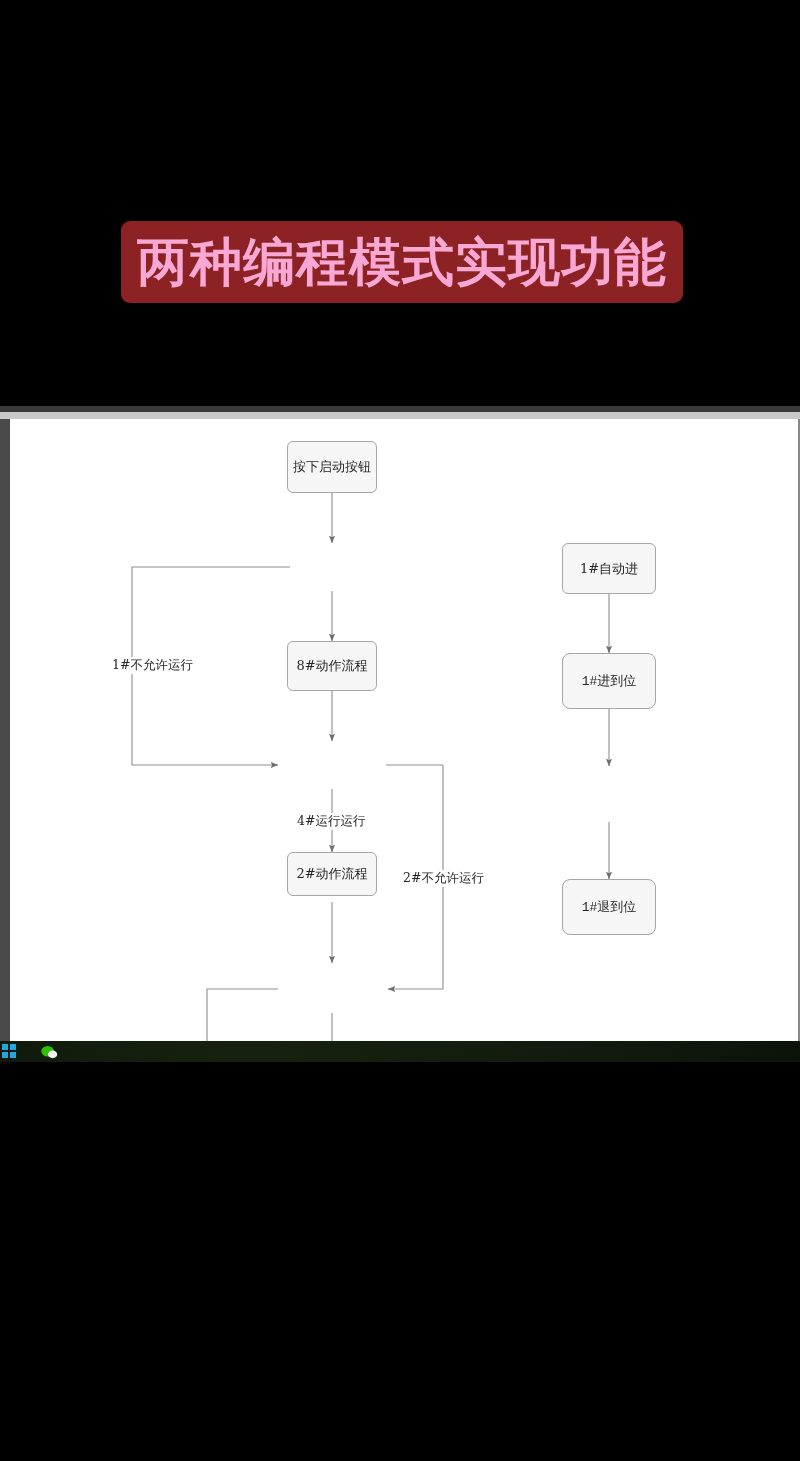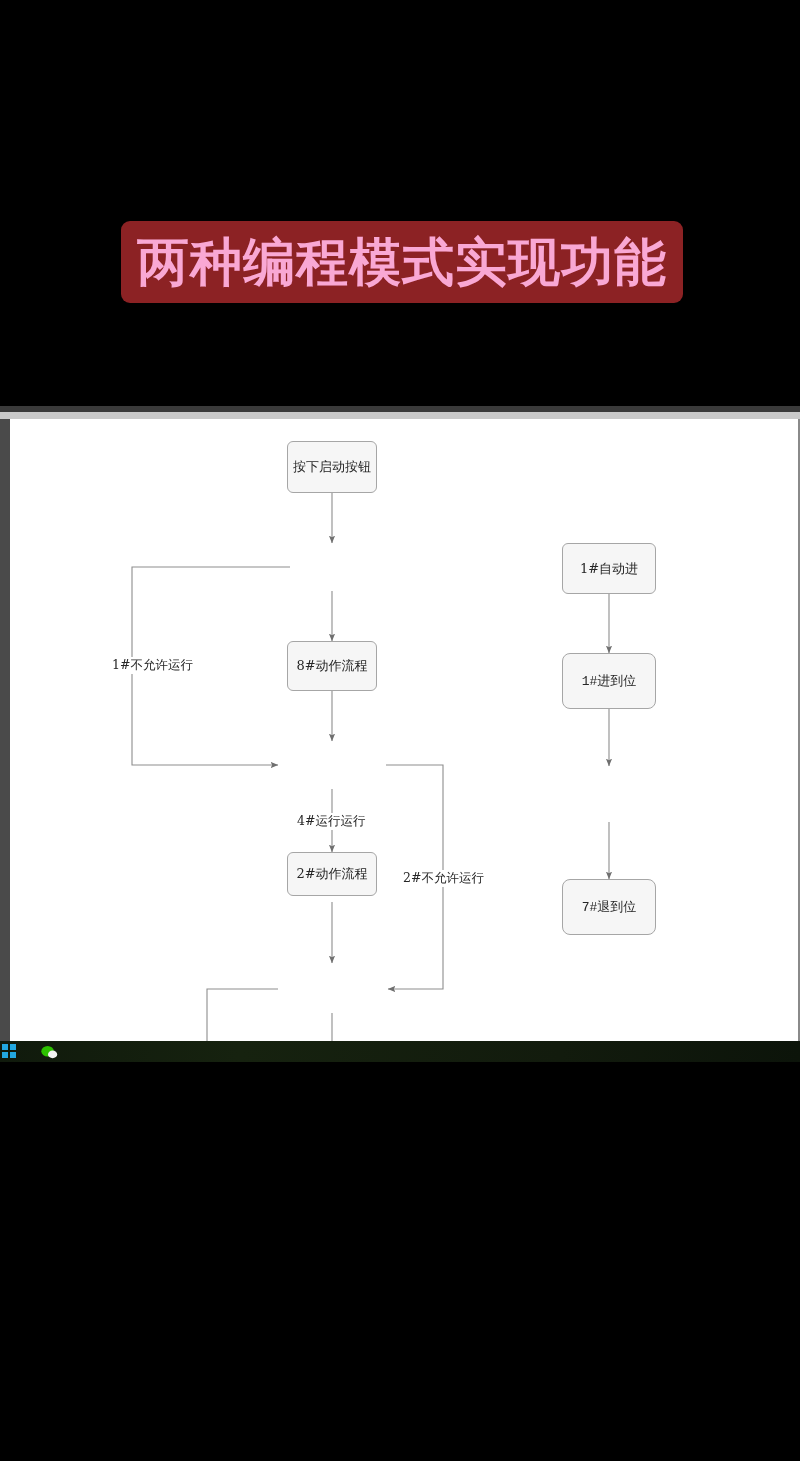--- a/index.html
+++ b/index.html
@@ -266,21 +266,21 @@
       <div class="fc-node round" style="left:552px; top:124px; width:94px; height:51px;">
         <span>1#自动进</span>
       </div>
 
       <div class="fc-node rect" style="left:552px; top:234px; width:94px; height:56px;">
         <span>1#进到位</span>
       </div>
 
 
       <div class="fc-node rect" style="left:552px; top:460px; width:94px; height:56px;">
-        <span>7#退到位</span>
+        <span>1#退到位</span>
       </div>
 
     </div>
   </div>
 
   <div id="taskbar">
     <div id="taskbar-win-icon">
       <i></i>
       <i></i>
       <i></i>

